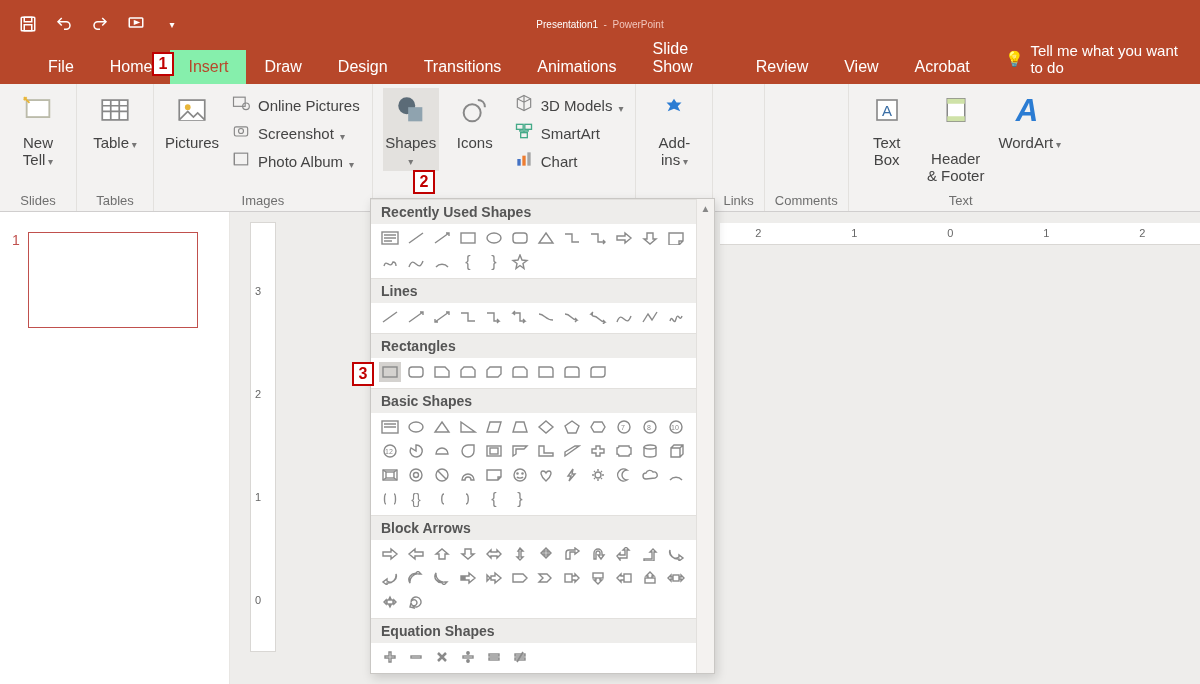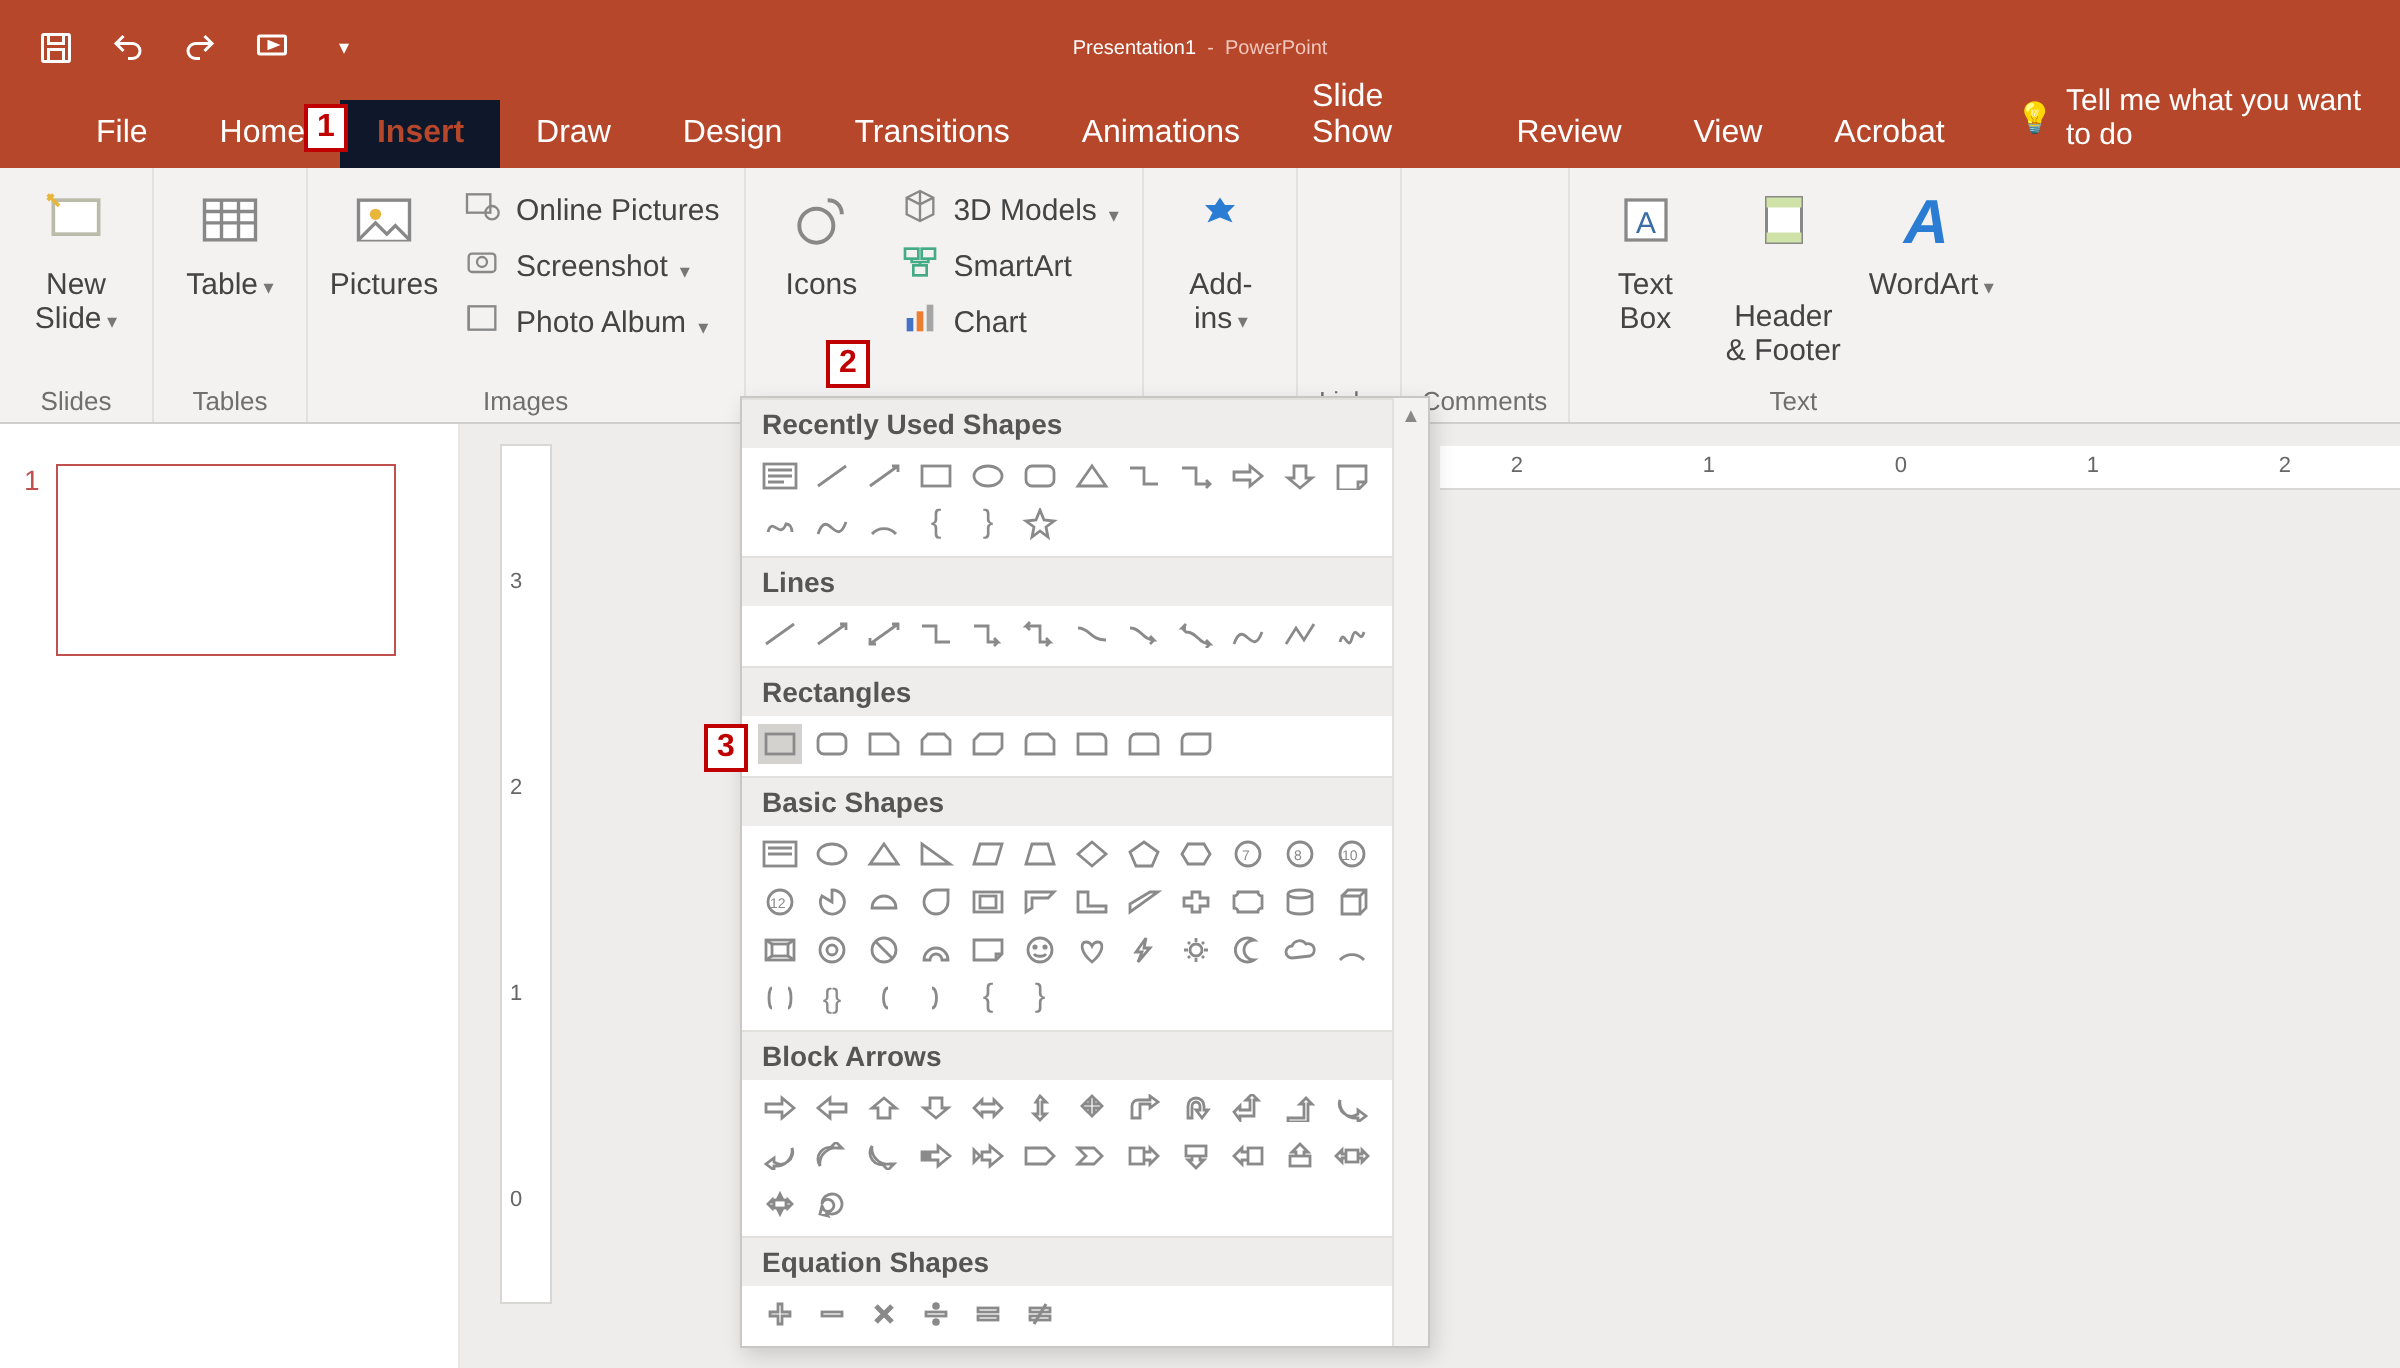--- a/index.html
+++ b/index.html
@@ -4,21 +4,21 @@
 <style>
   * { box-sizing: border-box; margin: 0; padding: 0; font-family: "Segoe UI", Arial, sans-serif; }
   html, body { width: 1200px; height: 684px; overflow: hidden; background: #fff; }
   .titlebar { height: 48px; background: #b7472a; color: #fff; display: flex; align-items: center; position: relative; }
   .qat { display: flex; gap: 4px; margin-left: 12px; }
   .qat-btn { width: 32px; height: 32px; display:flex; align-items:center; justify-content:center; color:#fff; }
   .titlebar-title { position: absolute; left: 50%; transform: translateX(-50%); font-size: 10px; color:#fff; }
   .titlebar-title .sub { color: #f2c7bd; }
   .ribbon-tabs { height: 36px; background: #b7472a; display:flex; align-items:flex-end; padding-left: 30px; gap: 0; color:#fff; position:relative;}
   .ribbon-tab { padding: 8px 18px 8px 18px; font-size: 16px; color:#fff; cursor:pointer; position:relative;}
-  .ribbon-tab.active { background:#0f172a; color:#b7472a;font-weight:bold; }
+  .ribbon-tab.active { background:#86efac; color:#b7472a; }
   .tellme { display:flex; align-items:center; gap:6px; font-size:15px; }
   .ribbon-body { height: 128px; background:#f3f2f1; border-bottom:1px solid #d0cece; display:flex; position:relative; }
   .group { display:flex; flex-direction:column; align-items:center; padding: 4px 10px 0 10px; border-right:1px solid #e3e1de; }
   .group-row { display:flex; gap:8px; align-items:flex-start; }
   .bigbtn { display:flex; flex-direction:column; align-items:center; gap:4px; font-size:15px; color:#444; width:56px; padding-top:2px;}
   .bigbtn .ico { width:40px; height:40px; display:flex; align-items:center; justify-content:center; }
   .bigbtn .lbl { text-align:center; line-height:1.15; }
   .smallstack { display:flex; flex-direction:column; gap:2px; padding-top:2px; }
   .smallbtn { display:flex; align-items:flex-end; gap:6px; font-size:15px; color:#444; padding:2px 2px; white-space:nowrap;}
   .smallbtn .sico { width:22px; height:22px; display:flex; align-items:center; justify-content:center;}
@@ -112,21 +112,21 @@
   <div class="group">
     <div class="group-row">
       <div class="bigbtn">
         <div class="ico">
             <svg width="34" height="34" viewBox="0 0 24 24" stroke="#bba" fill="#fff" stroke-width="1.3">
               <rect x="4" y="5" width="16" height="12"></rect>
               <path d="M2 3l4 4M4 3l-2 2" stroke="#e8b63a"></path>
             </svg>
           </div>
         <div class="lbl dropdown-caret" style="white-space:pre;">New
-Slide</div>
+Tell</div>
       </div>
     </div>
     <div class="group-label">Slides</div>
   </div>
 
   <div class="group">
     <div class="group-row">
       <div class="bigbtn">
         <div class="ico">
             <svg width="34" height="34" viewBox="0 0 24 24" stroke="#888" fill="#fff" stroke-width="1.2">
@@ -180,20 +180,29 @@
             </span>
           <span>Photo Album</span>
         </div>
       </div>
     </div>
     <div class="group-label">Images</div>
   </div>
 
   <div class="group" style="border-right:1px solid #e3e1de;">
     <div class="group-row">
+      <div class="bigbtn" style="background:#e3e1de;padding:2px 4px;">
+        <div class="ico">
+            <svg width="34" height="34" viewBox="0 0 24 24" fill="#5b6b77" stroke="none">
+              <circle cx="9" cy="9" r="6"></circle>
+              <rect x="10" y="10" width="10" height="10" fill="#8fa3af"></rect>
+            </svg>
+          </div>
+        <div class="lbl dropdown-caret">Shapes</div>
+      </div>
       <div class="bigbtn">
         <div class="ico">
             <svg width="34" height="34" viewBox="0 0 24 24" stroke="#888" fill="none" stroke-width="1.4">
               <circle cx="10" cy="14" r="6"></circle>
               <path d="M14 5c3 0 5 2 5 5"></path>
             </svg>
           </div>
         <div class="lbl">Icons</div>
       </div>
       <div class="smallstack">

